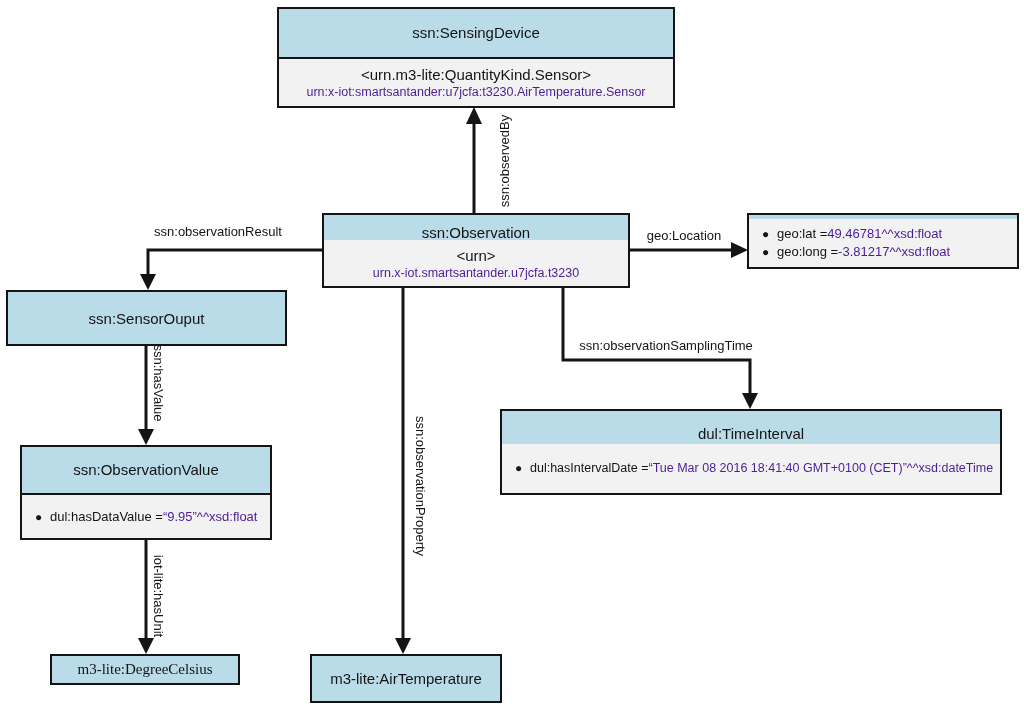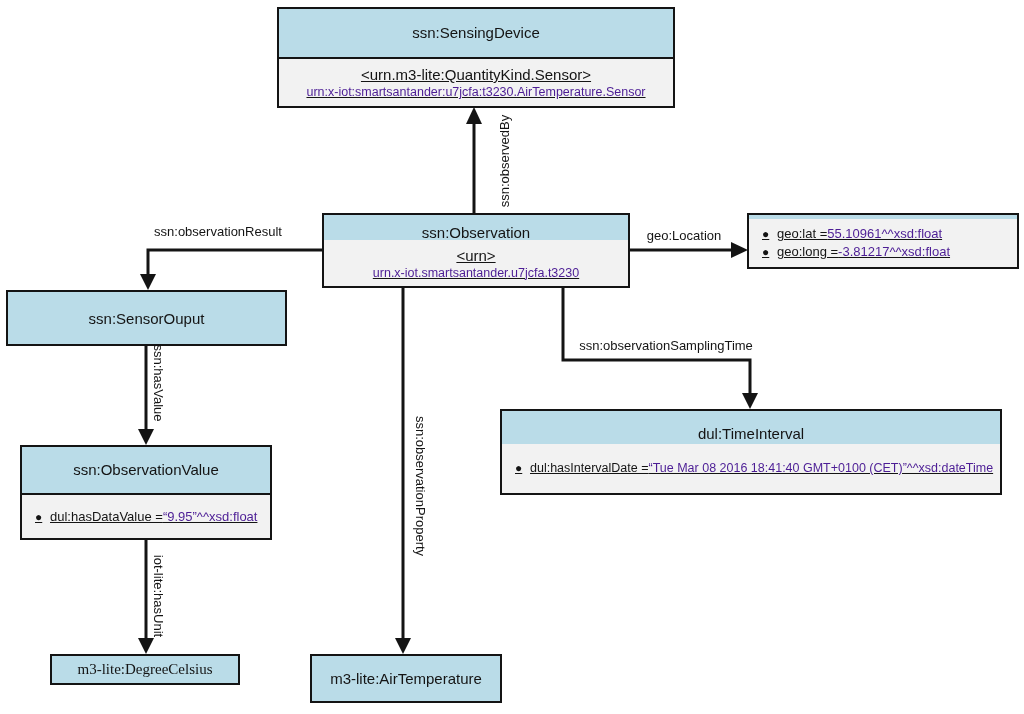--- a/index.html
+++ b/index.html
@@ -33,21 +33,21 @@
   .two-part .node-header { border-bottom: 2px solid #141414; }
   .node-body {
     box-sizing: border-box;
     display: flex;
     flex-direction: column;
     justify-content: center;
     background: #f2f2f2;
     height: 100%;
   }
   .two-part { background: #f2f2f2; }
-  .two-part .body-wrap { position: absolute; left: 0; right: 0; bottom: 0; text-decoration: underline; }
+  .two-part .body-wrap { position: absolute; left: 0; right: 0; bottom: 0; }
   .centered-body { align-items: center; text-align: center; }
   .instance-line { font-size: 15px; line-height: 19px; white-space: nowrap; }
   .uri-line { font-size: 12.5px; line-height: 16px; white-space: nowrap; }
   .blue-node {
     display: flex;
     align-items: center;
     justify-content: center;
     font-size: 15px;
     text-align: center;
   }
@@ -132,21 +132,21 @@
     </div>
   </div>
 
   <div class="node two-part" style="left:747px; top:213px; width:272px; height:56px;">
     <div class="node-header" style="height:25px;">geo:Point</div>
     <div class="body-wrap" style="height:48px;">
       <div class="node-body">
         <div class="attr-line">
           <span class="bullet">●</span>
             <span>geo:lat = </span>
-            <span class="red">55.10961^^xsd:float</span>
+            <span class="red">49.46781^^xsd:float</span>
         </div>
         <div class="attr-line">
           <span class="bullet">●</span>
             <span>geo:long = </span>
             <span class="red">-3.81217^^xsd:float</span>
         </div>
       </div>
     </div>
   </div>
 

